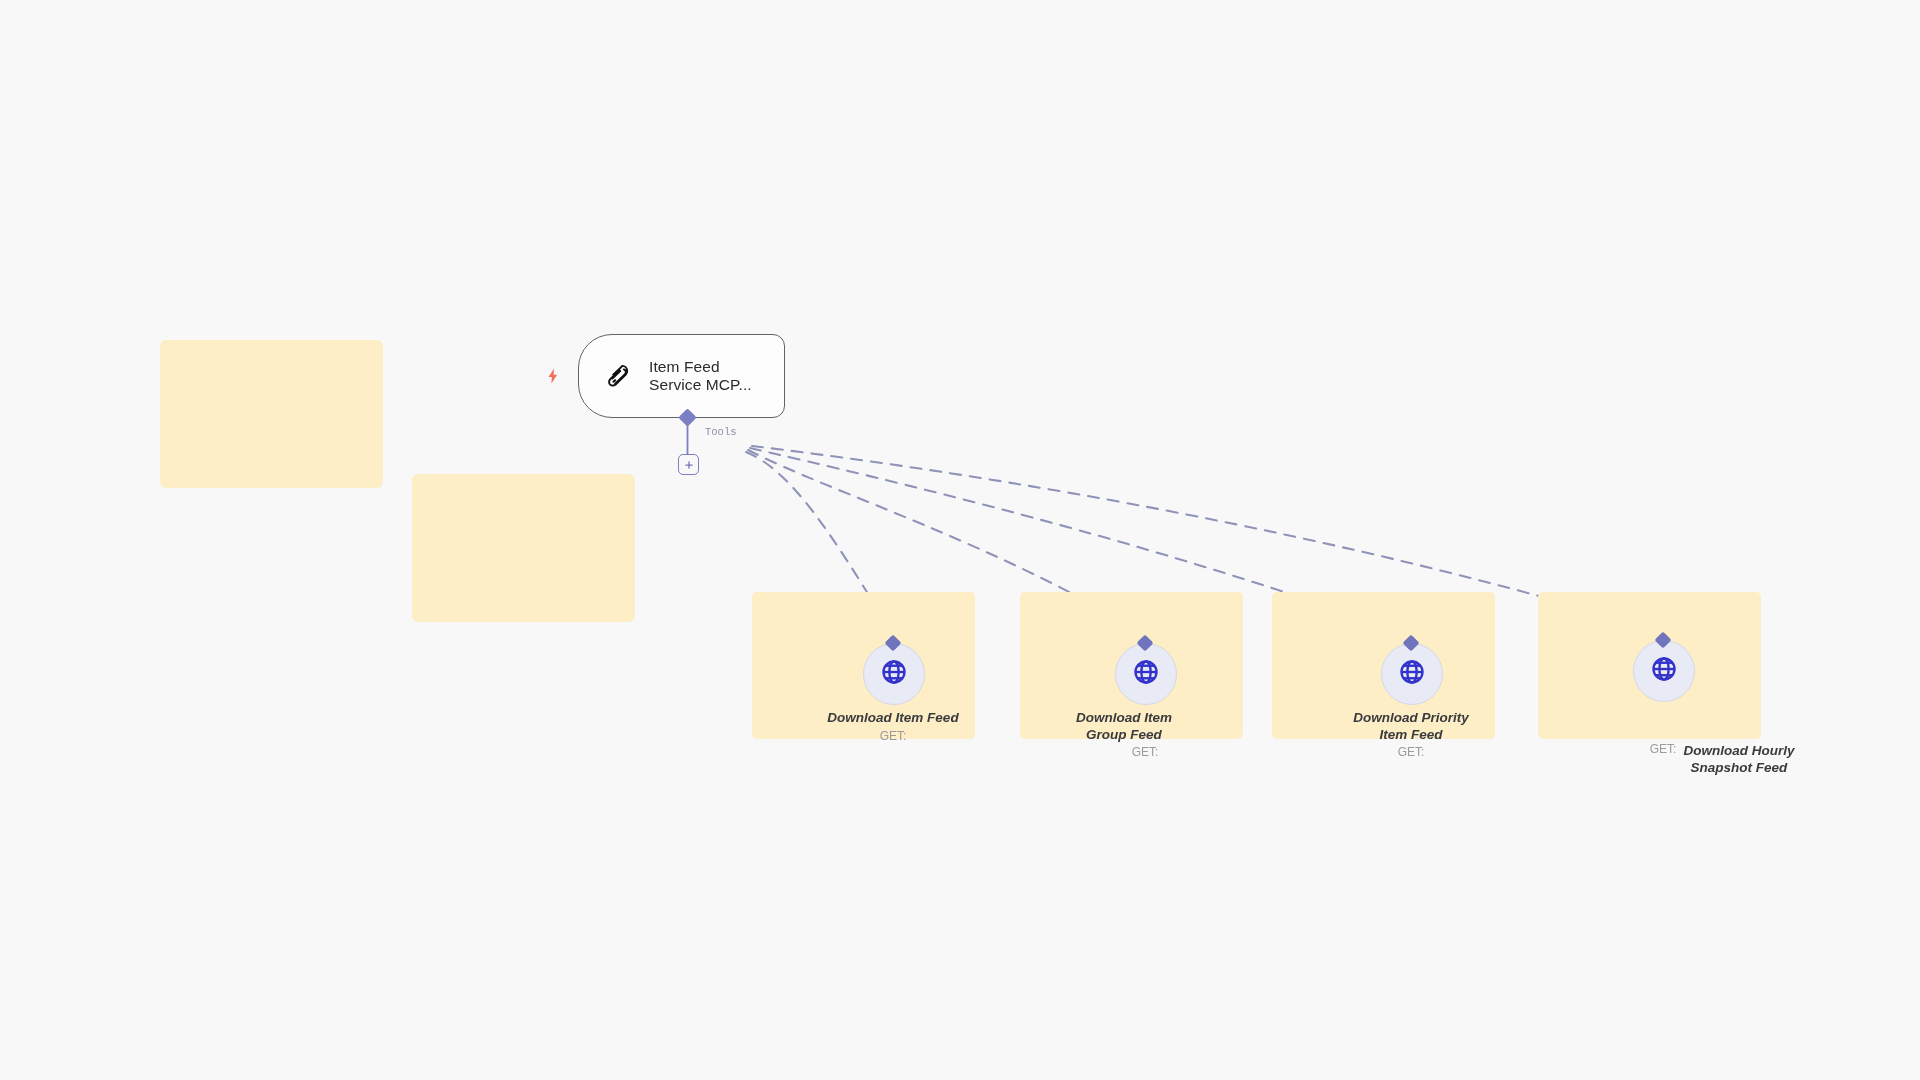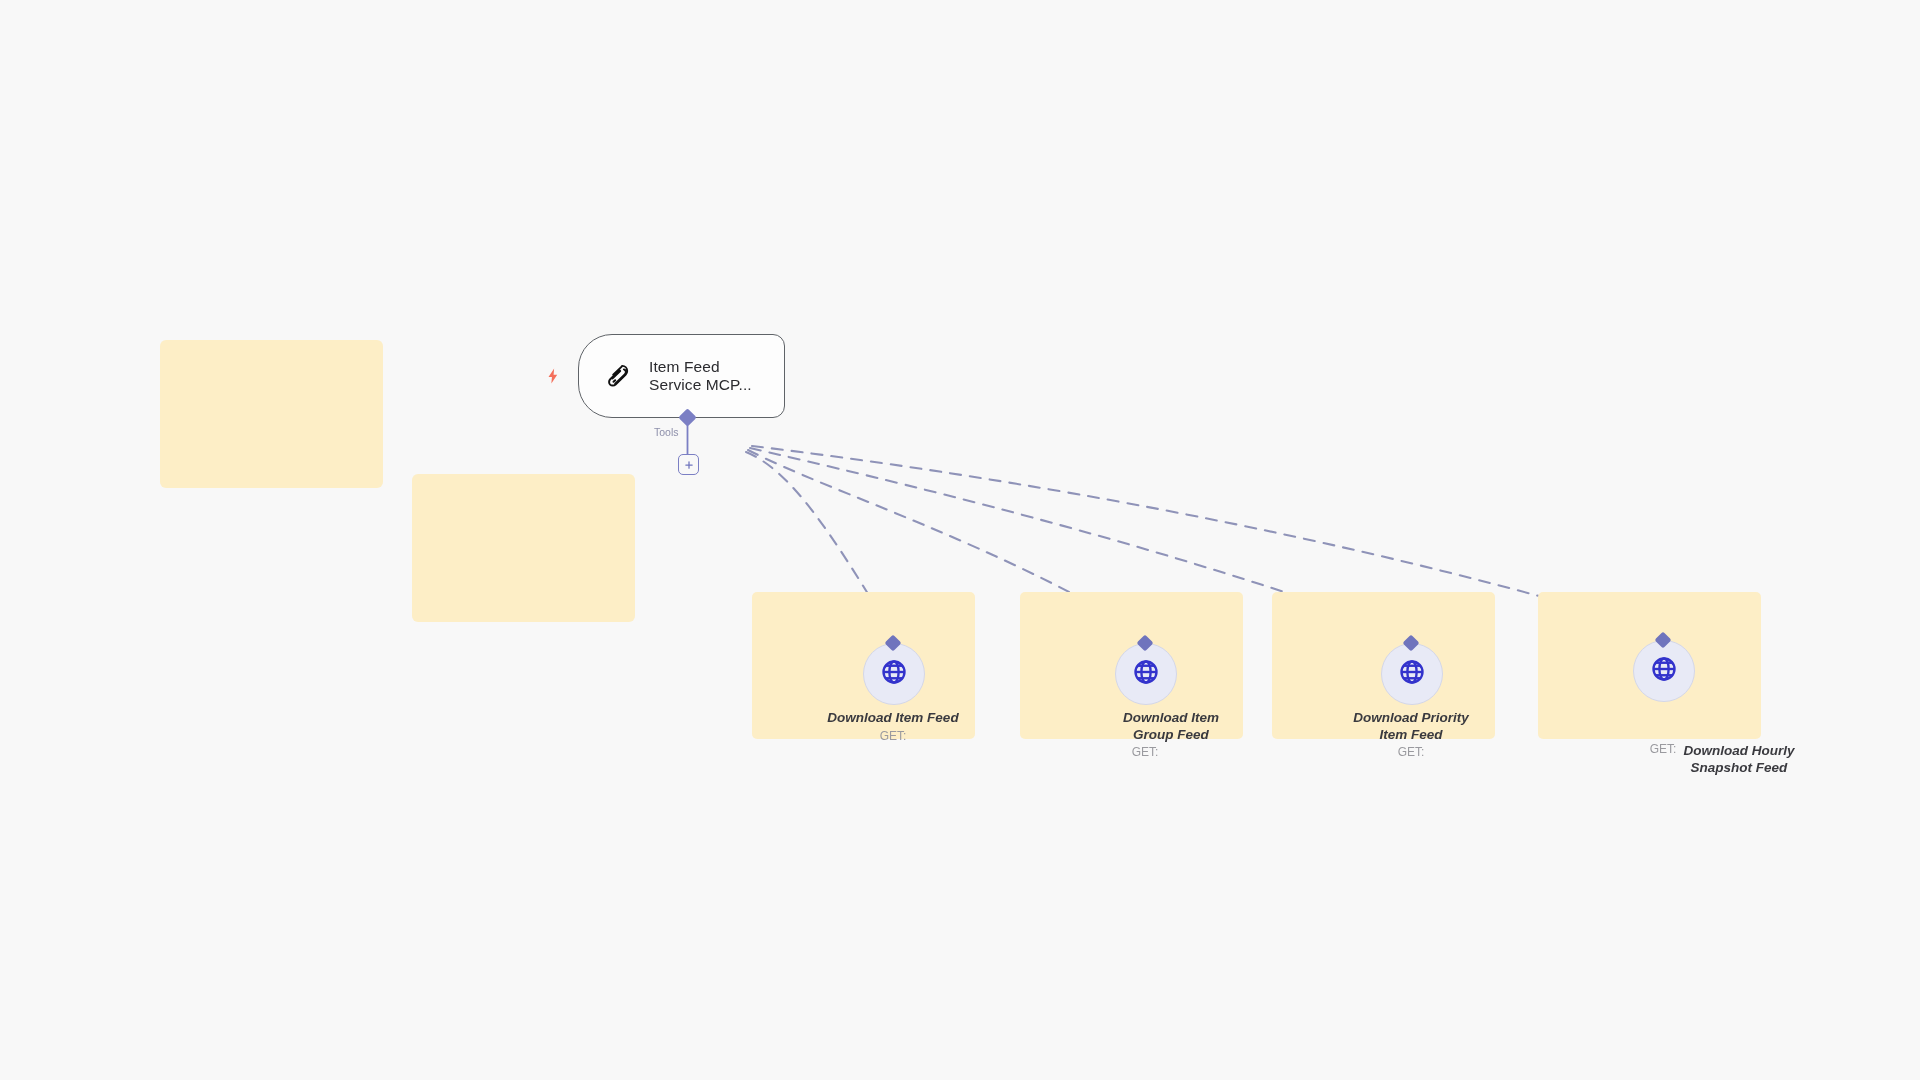--- a/index.html
+++ b/index.html
@@ -199,21 +199,21 @@
           <path d="M10.0 18.6 L18.3 10.6"></path>
           <path d="M11.2 22.2 L13.0 20.5"></path>
         </g>
       </svg>
     </span>
     <span class="mcp-card-title">Item Feed
 Service MCP...</span>
   </div>
 
   <div class="handle-diamond" id="tools-handle" style="left: 681px; top: 411px;"></div>
-  <div class="handle-label" id="tools-label" style="left: 654px; top: 426px;">Tools</div>
+  <div class="handle-label" id="tools-label" style="left: 705px; top: 426px; font-family: Liberation Mono, monospace;">Tools</div>
 
   <div class="add-button" id="add-tool-button" style="left: 678px; top: 454px;">
     <svg viewBox="0 0 12 12" width="10" height="10" aria-hidden="true">
       <path d="M6 2.2 V9.8 M2.2 6 H9.8" stroke="#6f74bd" stroke-width="1.5" stroke-linecap="round"></path>
     </svg>
   </div>
 
   <div id="tool-nodes">
       <div class="tool-node" style="left: 0px; top: 0px;">
         <div class="tool-node-box" style="left: 752px; top: 592px; width: 223px; height: 147px;"></div>
@@ -239,21 +239,21 @@
           <span><svg viewBox="0 0 24 24" width="30" height="30" aria-hidden="true">
               <g fill="none" stroke="#3333cc" stroke-width="1.9">
                 <circle cx="12" cy="12" r="8.4"></circle>
                 <ellipse cx="12" cy="12" rx="3.7" ry="8.4"></ellipse>
                 <path d="M3.6 12 H20.4"></path>
                 <path d="M5.1 7 H18.9"></path>
                 <path d="M5.1 17 H18.9"></path>
               </g>
             </svg></span>
         </div>
-        <div class="tool-node-label" style="left: 1061px; top: 710px; width: 220px;">Download Item
+        <div class="tool-node-label" style="left: 1014px; top: 710px; width: 220px;">Download Item
 Group Feed</div>
         <div class="tool-node-method" style="left: 1035px; top: 745px; width: 220px;">GET:</div>
       </div>
       <div class="tool-node" style="left: 0px; top: 0px;">
         <div class="tool-node-box" style="left: 1272px; top: 592px; width: 223px; height: 147px;"></div>
         <div class="tool-node-diamond" style="left: 1405px; top: 637px;"></div>
         <div class="tool-node-circle" style="left: 1381px; top: 643px;">
           <span><svg viewBox="0 0 24 24" width="30" height="30" aria-hidden="true">
               <g fill="none" stroke="#3333cc" stroke-width="1.9">
                 <circle cx="12" cy="12" r="8.4"></circle>

